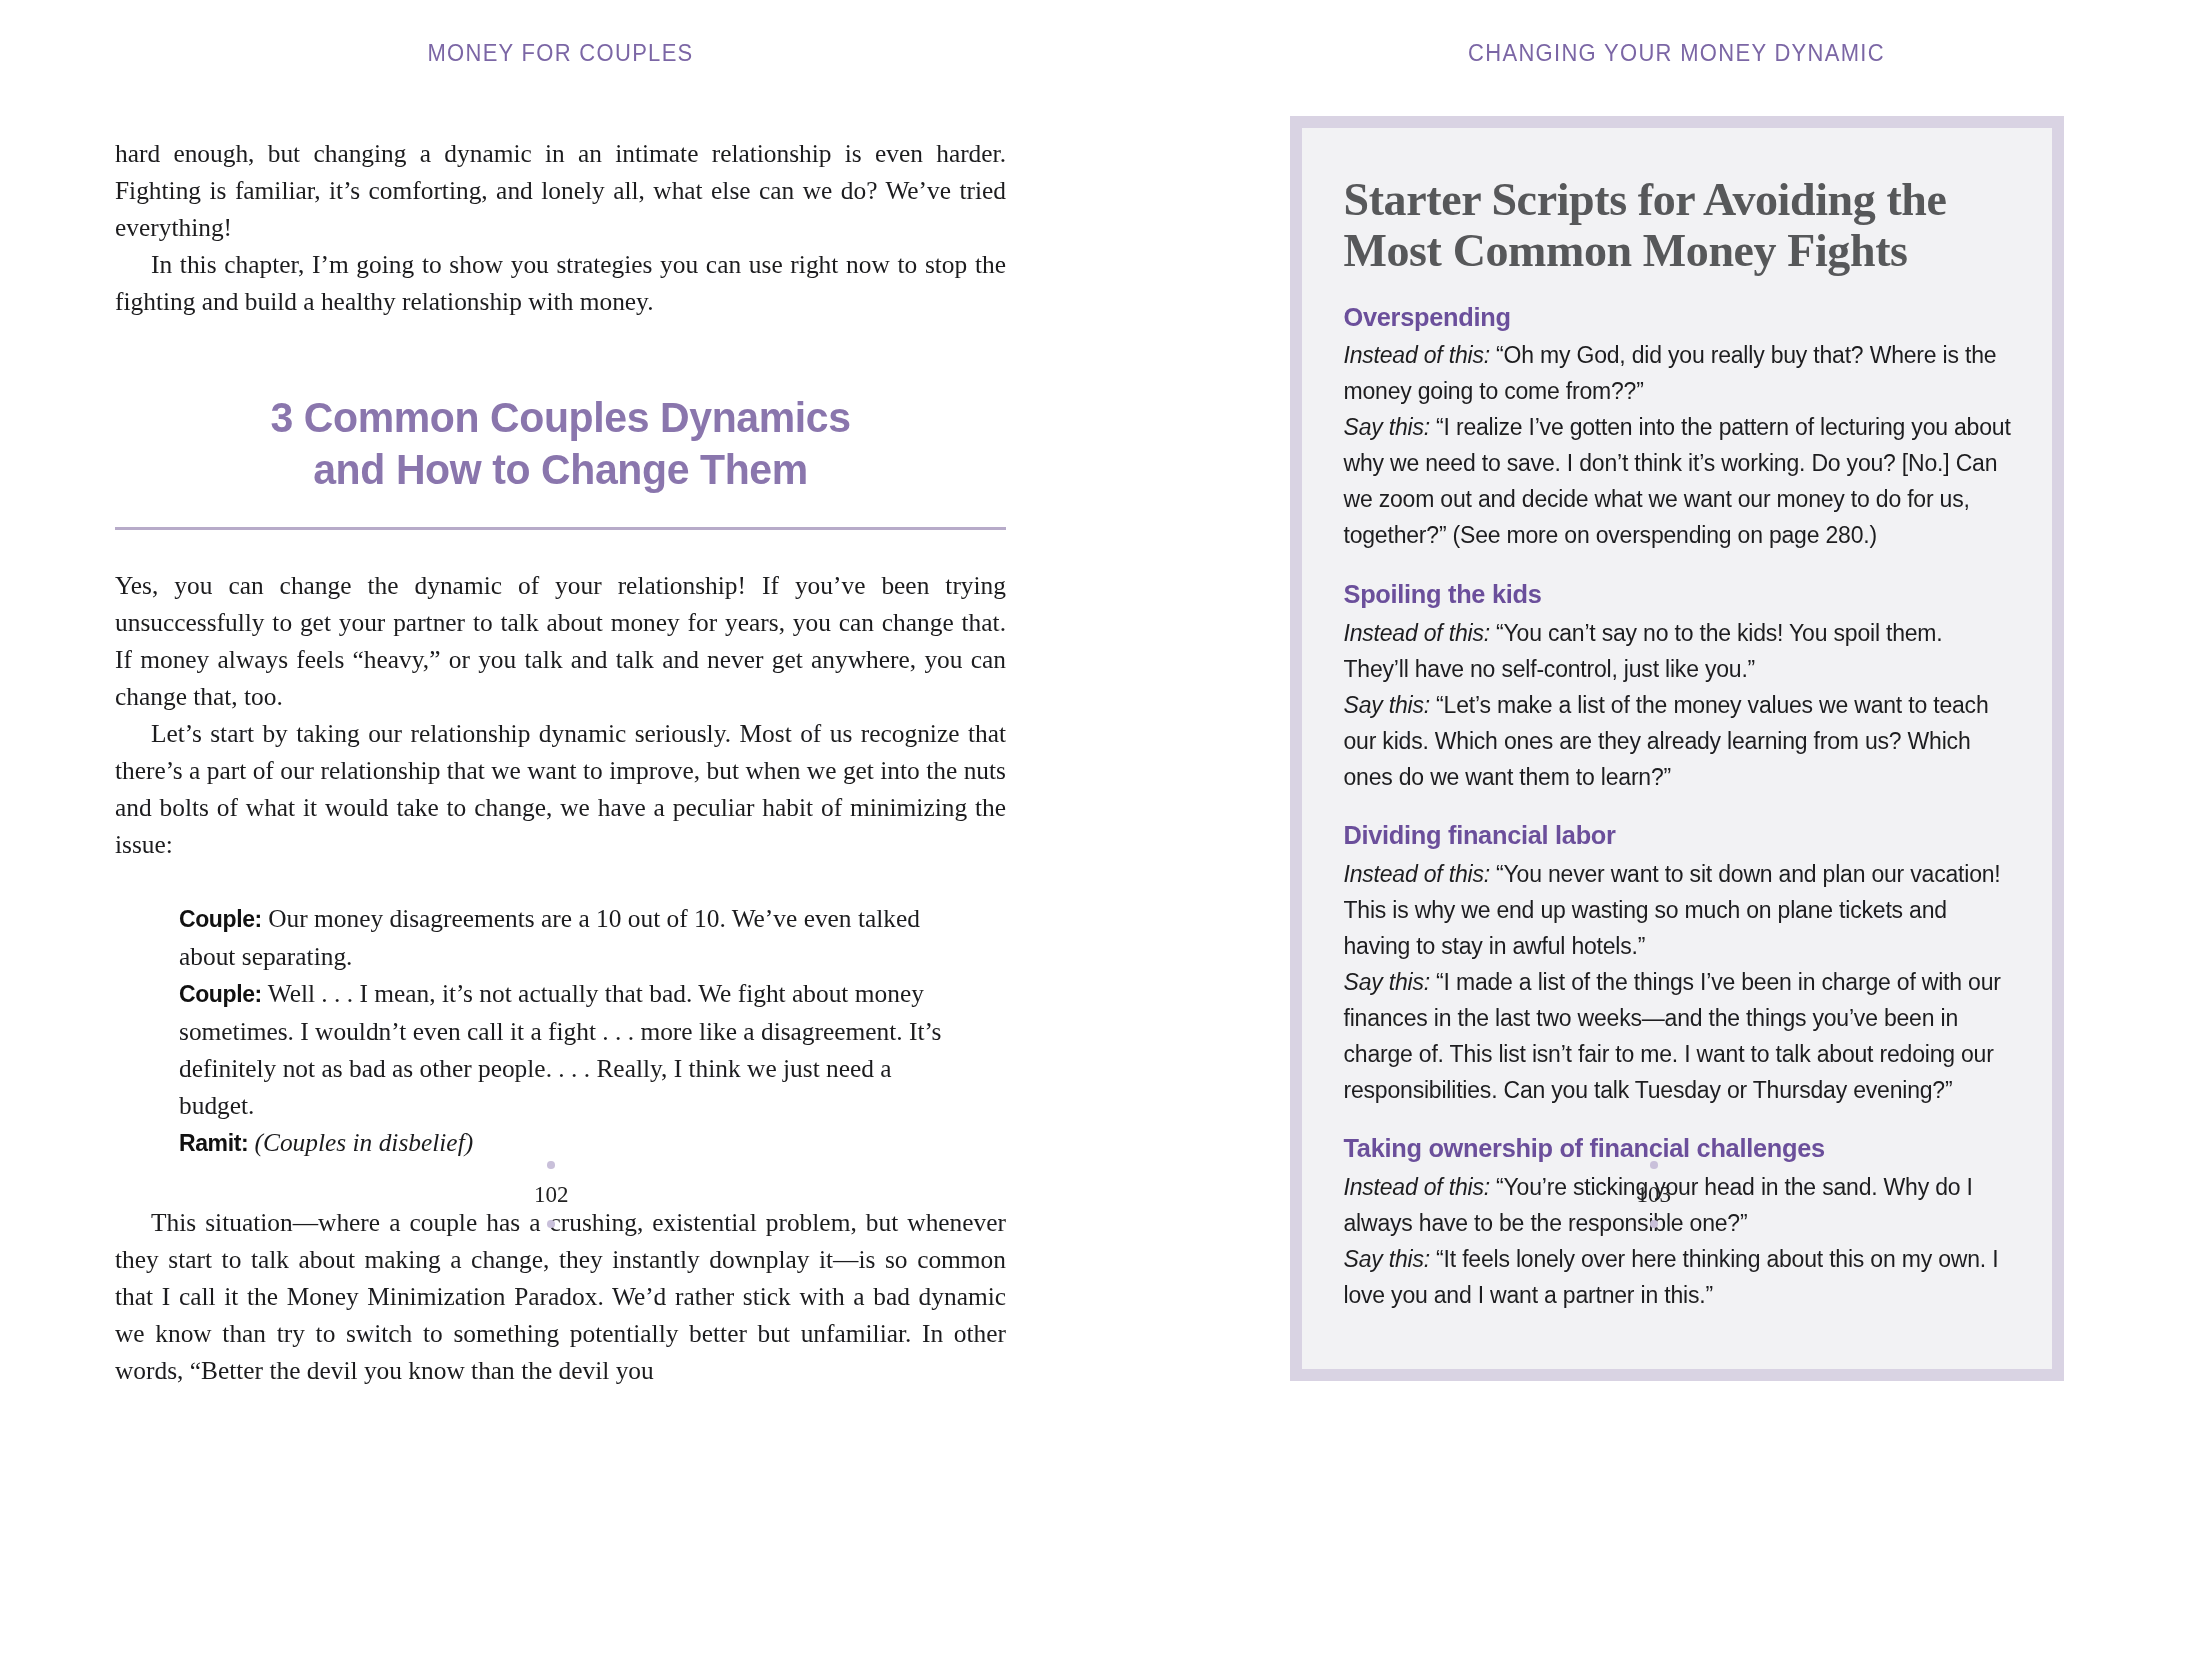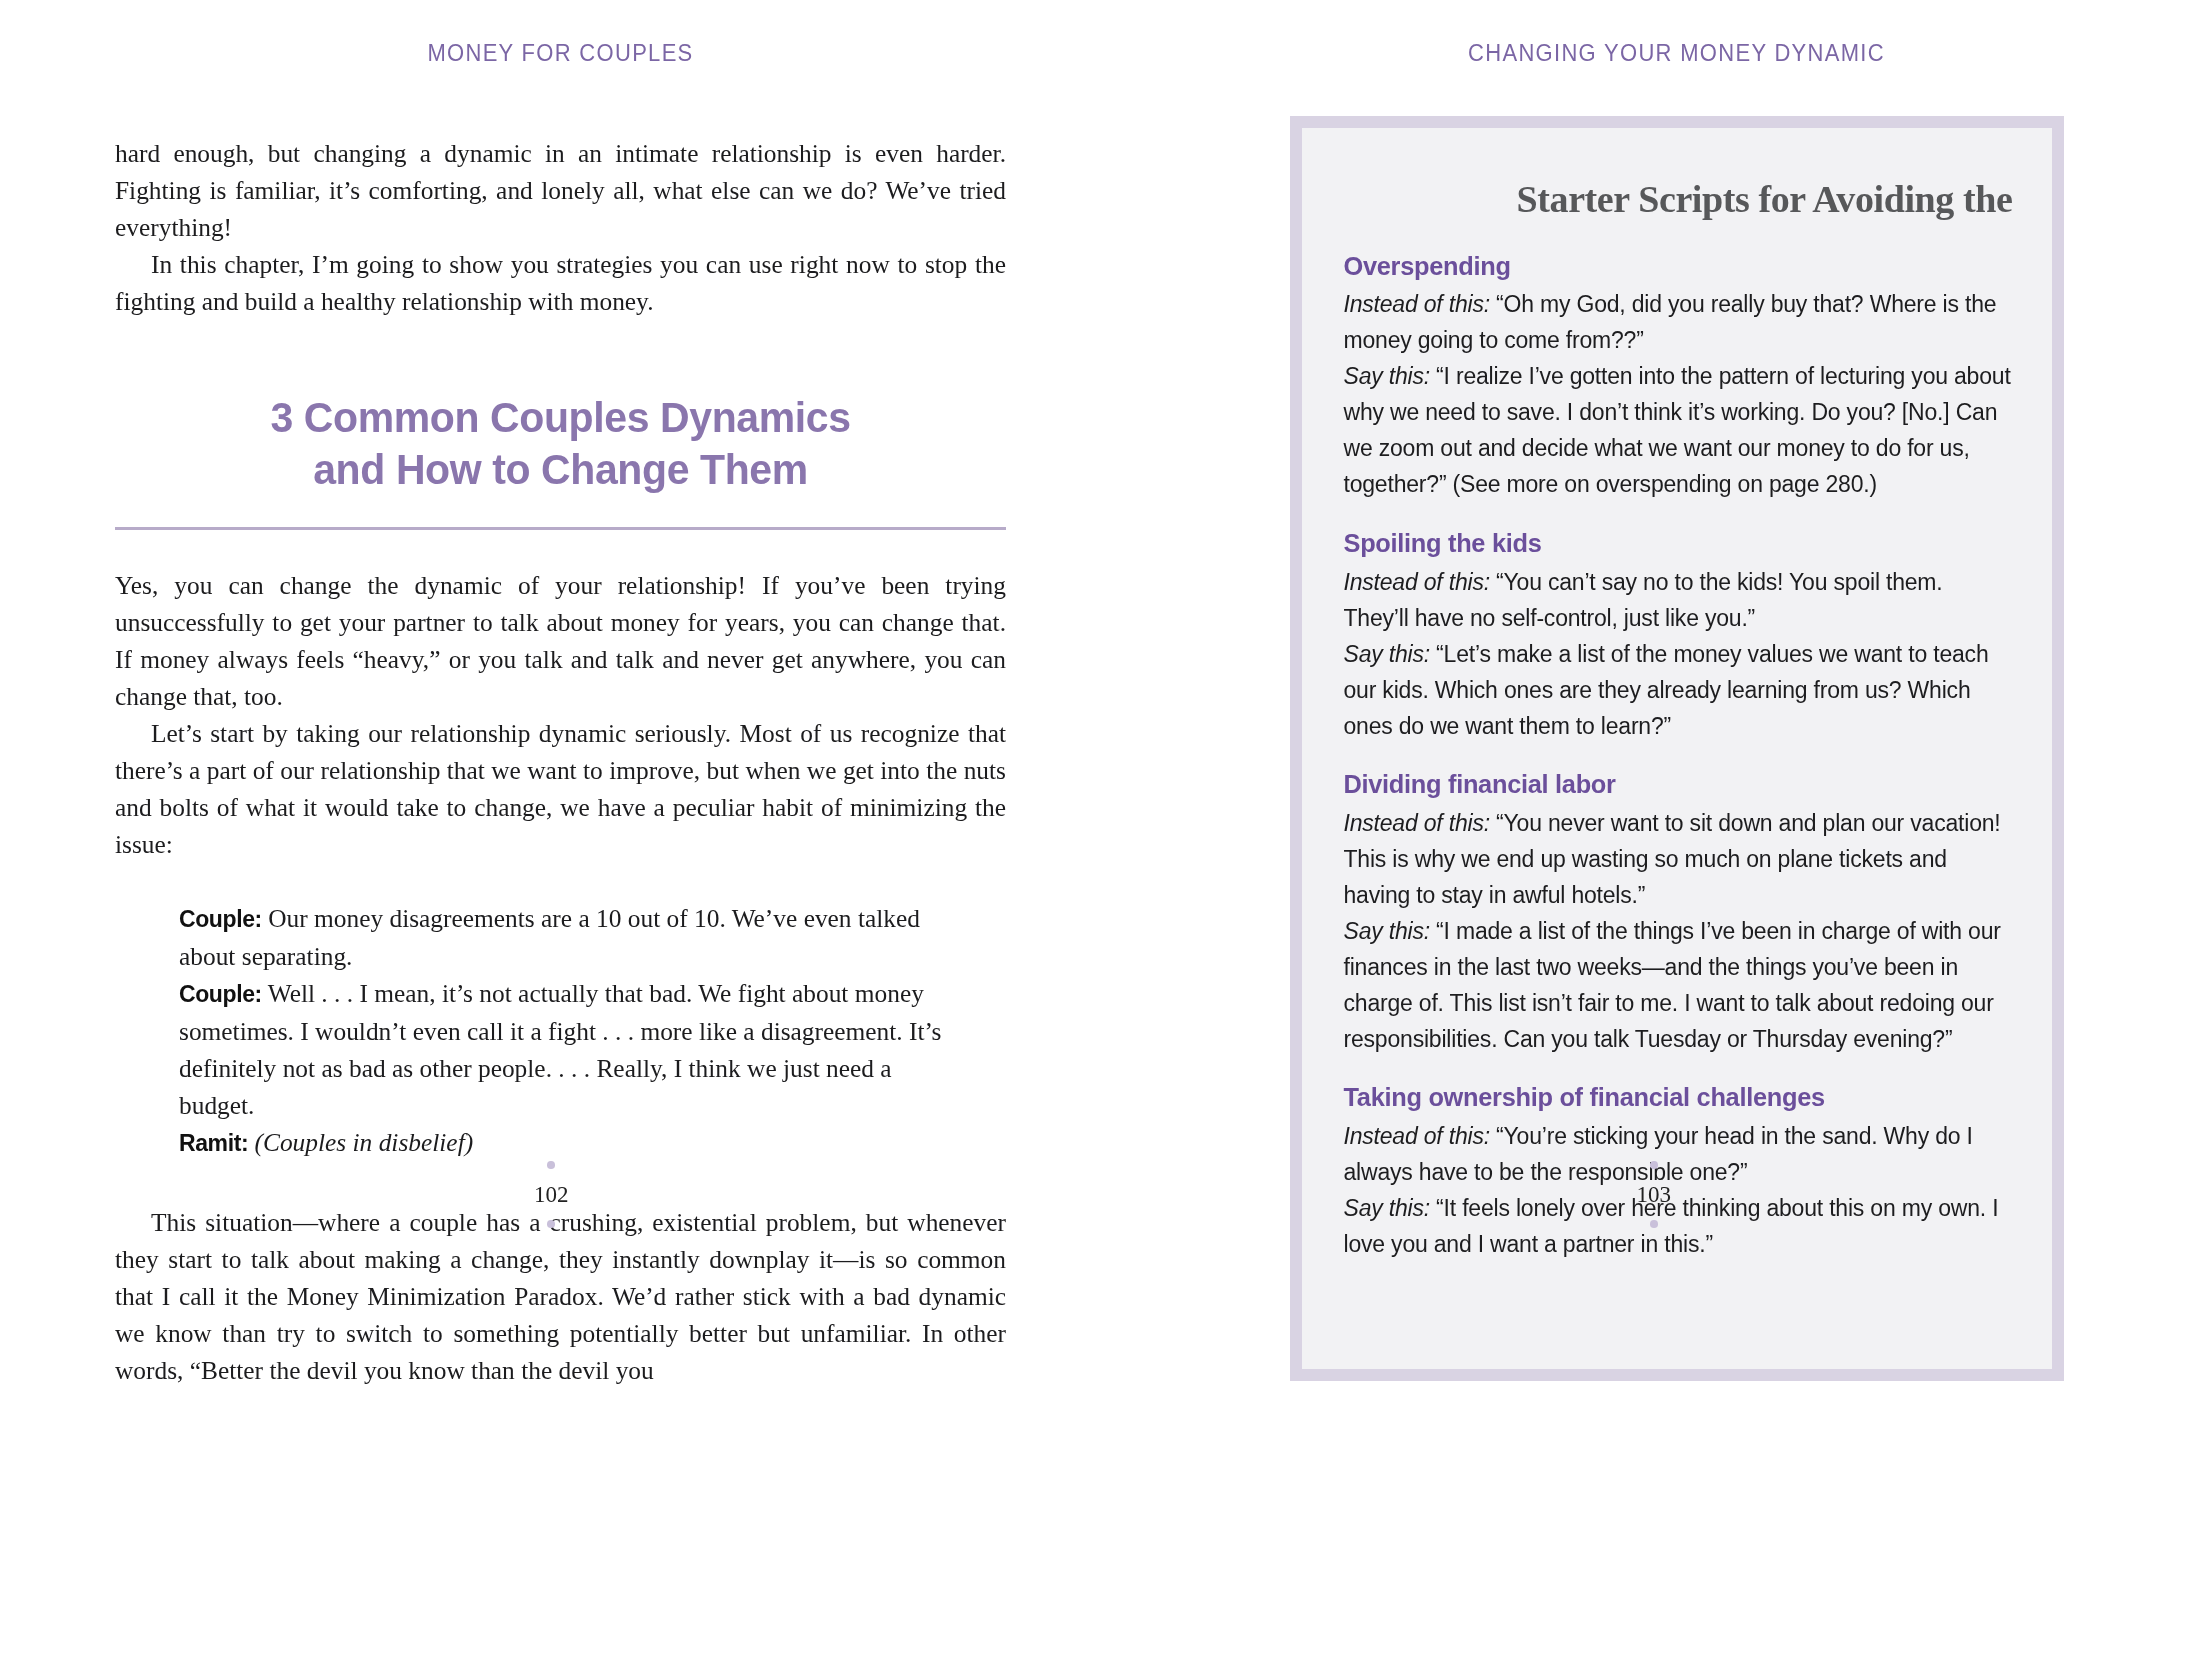--- a/index.html
+++ b/index.html
@@ -94,26 +94,25 @@
     margin-top: 51px;
     width: 774px;
     min-height: 1265px;
     background: #f2f2f4;
     border: 12.7px solid #d9d3e3;
     padding: 36px 39px 34px 42px;
   }
   .box-title {
     font-family: "Liberation Serif", serif;
     font-weight: bold;
-    font-size: 38px;
+    font-size: 46px;
     line-height: 51px;
     letter-spacing: -0.4px;
     color: #57585a;
     margin-top: 10.2px;
-    text-align: right;
   }
   .script-section { margin-top: 25.4px; }
   .section-heading {
     font-family: "Liberation Sans", sans-serif;
     font-weight: bold;
     font-size: 25.4px;
     letter-spacing: -0.3px;
     color: #6b4f9b;
     margin-bottom: 6.8px;
     transform: scaleY(1.05);
@@ -173,20 +172,21 @@
       <span class="folio-dot"></span>
     </div>
   </div>
 
   <div class="page page-right">
     <div class="running-head">CHANGING YOUR MONEY DYNAMIC</div>
 
     <div class="script-box">
       <h2 class="box-title">
         <span>Starter Scripts for Avoiding the</span><br>
+        <span>Most Common Money Fights</span>
       </h2>
 
       <div class="script-section">
         <h3 class="section-heading">Overspending</h3>
         <p class="script-para">
           <span class="script-label">Instead of this:</span>
           <span>“Oh my God, did you really buy that? Where is the money going to come from??”</span>
         </p>
         <p class="script-para">
           <span class="script-label">Say this:</span>

